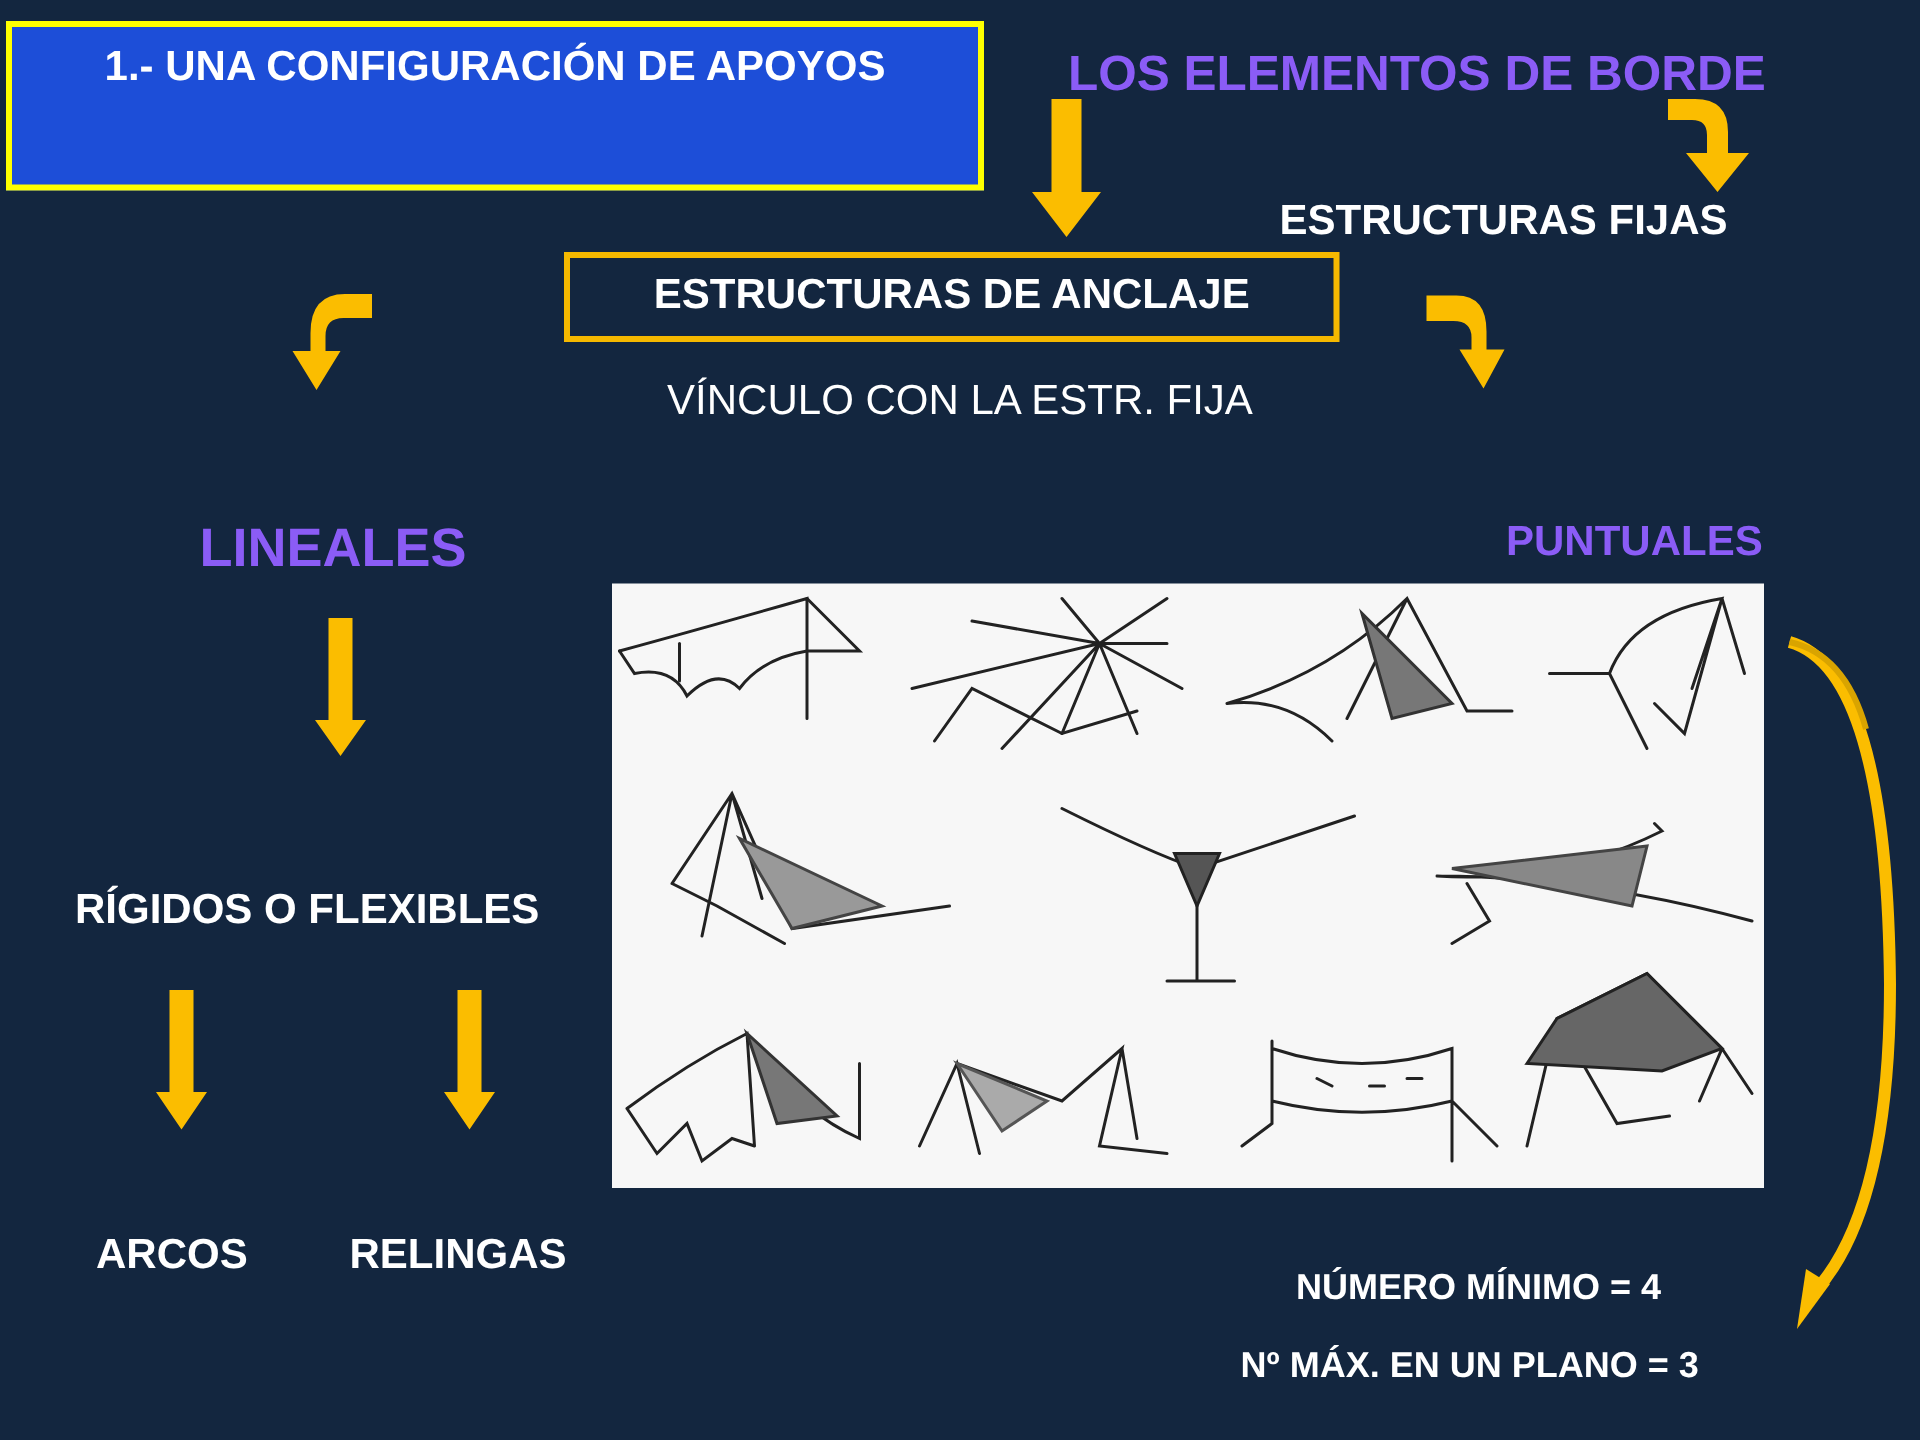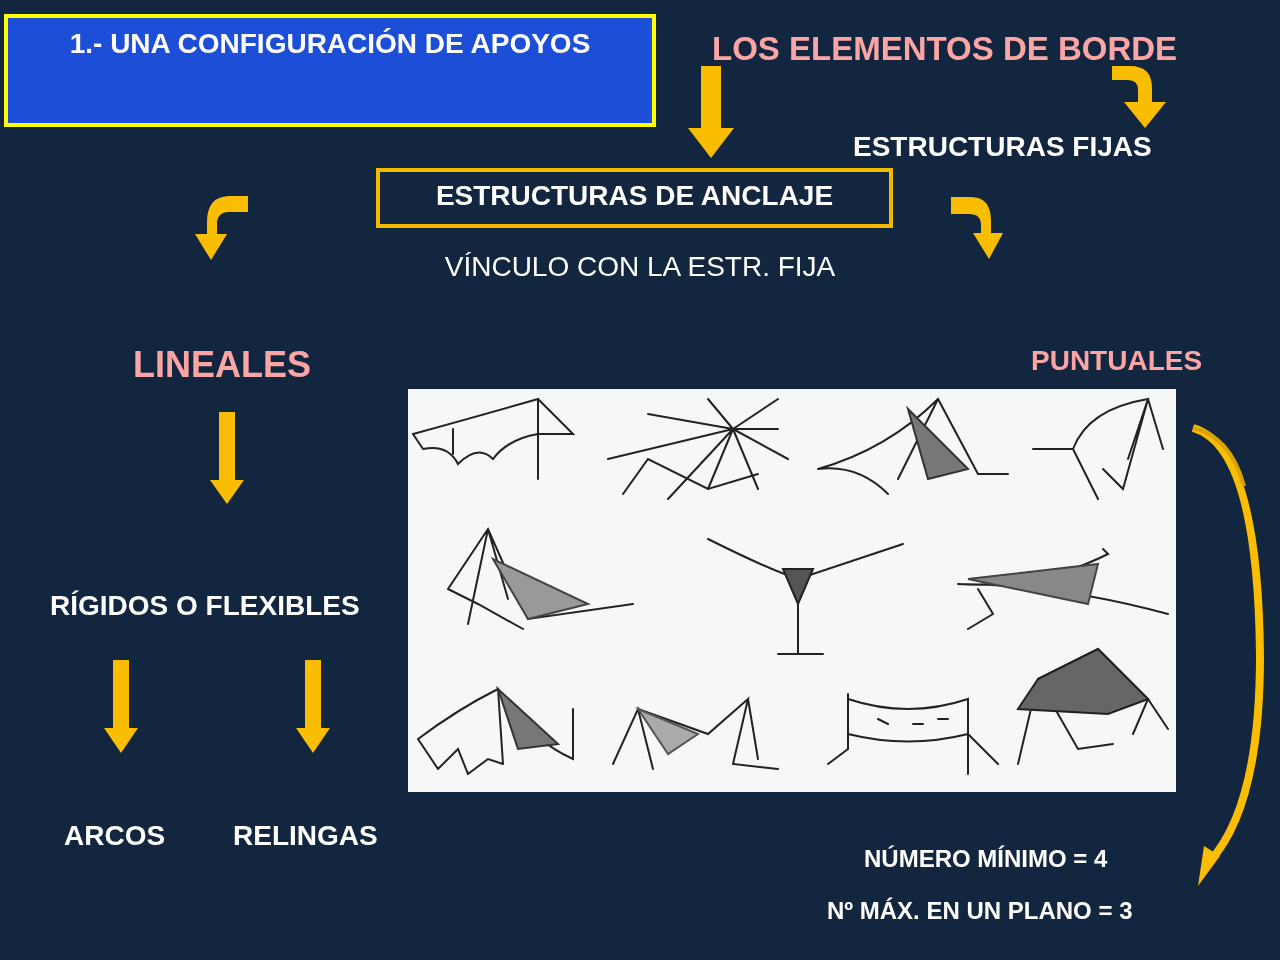--- a/index.html
+++ b/index.html
@@ -4,21 +4,21 @@
 <style>
   html, body { margin:0; padding:0; }
   body {
     width:1280px; height:960px; position:relative; overflow:hidden;
     background:#13263f;
     font-family:"Liberation Sans", sans-serif;
     color:#ffffff;
   }
   .abs { position:absolute; }
   .txt { font-weight:bold; white-space:nowrap; }
-  .yellow { color:#fca5a5; }
+  .yellow { color:#8b5cf6; }
   .white { color:#ffffff; }
 
   #title-box {
     left:4px; top:14px; width:652px; height:113px;
     border:4px solid #ffff00; background:#1d4ed8; box-sizing:border-box;
     text-align:center;
   }
   #title-box .l1 { position:absolute; left:0; right:0; top:10px; font-size:28px; }
   #title-box .l2 { position:absolute; left:0; right:0; top:67px; font-size:28px; }
 
@@ -27,21 +27,21 @@
 
   #anclaje-box {
     left:376px; top:168px; width:517px; height:60px;
     border:4px solid #f5b800; box-sizing:border-box; text-align:center;
   }
   #anclaje-box span { position:absolute; left:0; right:0; top:8px; font-size:28px; }
 
   #desc { left:380px; top:248px; width:520px; text-align:center; font-size:28px; font-weight:normal; line-height:38px; }
 
   #lineales { left:133px; top:344px; font-size:36px; }
-  #puntuales { left:1004px; top:345px; font-size:28px;margin-left:27px; }
+  #puntuales { left:1004px; top:345px; font-size:28px; }
   #rigidos { left:50px; top:590px; font-size:28px; }
   #arcos { left:64px; top:820px; font-size:28px; }
   #relingas { left:233px; top:820px; font-size:28px; }
   #minimo { left:864px; top:845px; font-size:24px; }
   #maximo { left:827px; top:897px; font-size:24px;text-align:center; }
 
   #sketch {
     left:408px; top:389px; width:768px; height:403px;
     background:#f7f7f7;
   }

